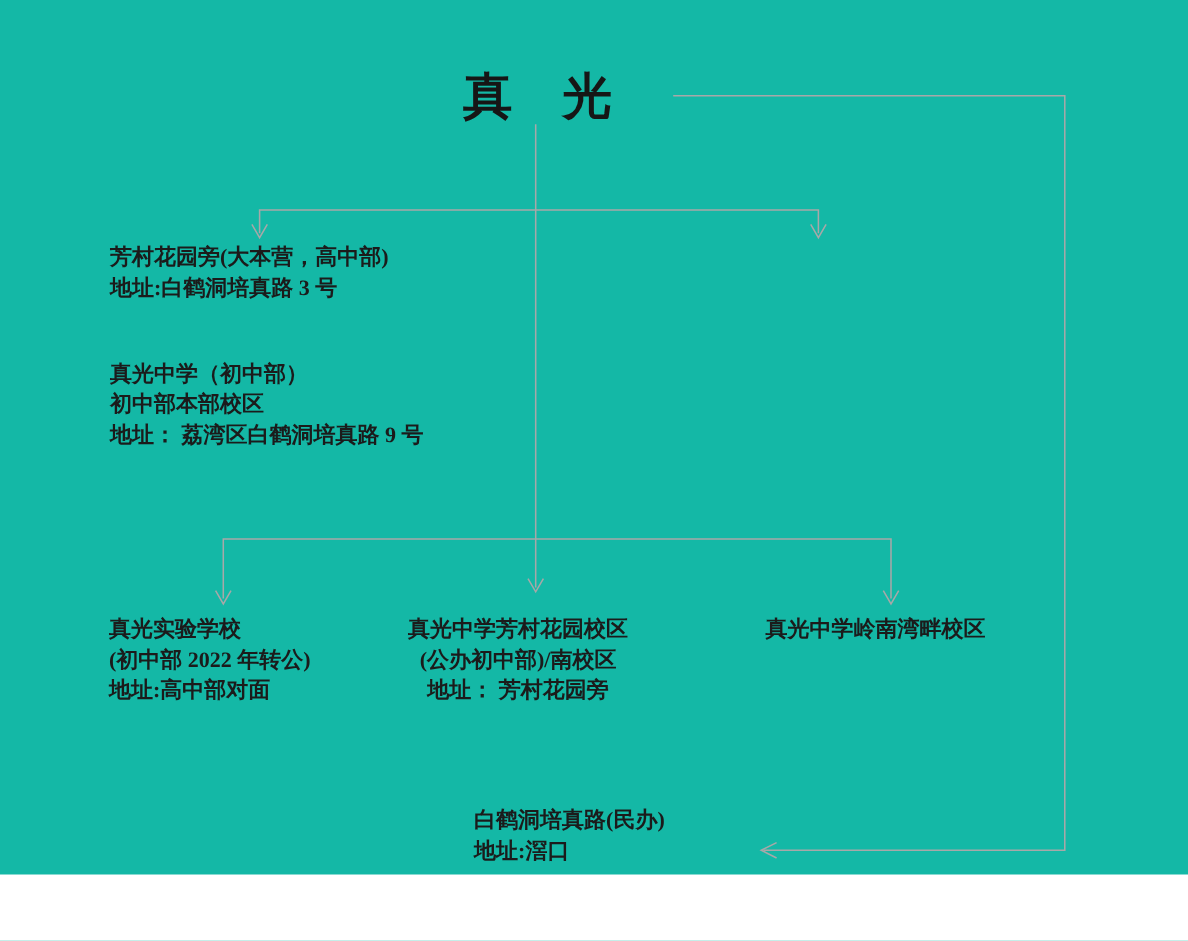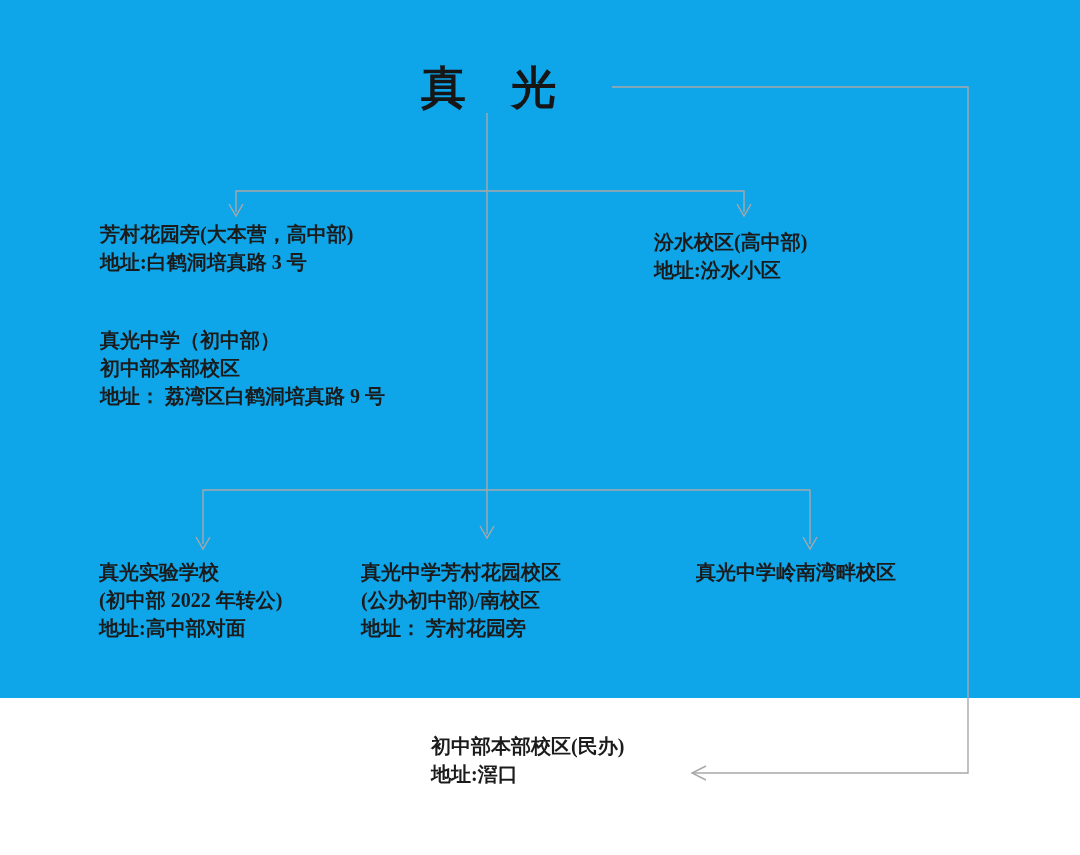--- a/index.html
+++ b/index.html
@@ -4,22 +4,22 @@
 <style>
   * { margin: 0; padding: 0; box-sizing: border-box; }
   html, body {
     width: 1080px; height: 855px;
     background: #ffffff;
     overflow: hidden;
     font-family: "Liberation Serif", serif;
   }
   .canvas {
     position: relative;
-    width: 1080px; height: 698px;
-    background: #0ea5e9;
+    width: 1080px; height: 795px;
+    background: #14b8a6;
   }
   .connectors {
     position: absolute;
     left: 0; top: 0;
     width: 1080px; height: 855px;
   }
   .chart-title {
     position: absolute;
     left: 421px; top: 58px;
     font-size: 45px;
@@ -35,21 +35,21 @@
     line-height: 28px;
     font-weight: bold;
     color: #1b1b1b;
     white-space: nowrap;
   }
   .node .line { display: block; }
   #node-hq-high       { left: 100px; top: 220px; }
   #node-junior-main   { left: 100px; top: 326px; }
   #node-fenshui       { left: 654px; top: 228px; }
   #node-experimental  { left:  99px; top: 558px; }
-  #node-fangcun       { left: 361px; top: 558px; }
+  #node-fangcun       { left: 371px; top: 558px; text-align: center; }
   #node-lingnan       { left: 696px; top: 558px; text-align: center; }
   #node-lingnan .line:nth-child(2) { padding-left: 9px; }
   #node-primary       { left: 431px; top: 732px; }
 </style>
 </head>
 <body>
 
 <div class="canvas">
 
   <svg class="connectors" viewBox="0 0 1080 855" xmlns="http://www.w3.org/2000/svg">
@@ -77,39 +77,35 @@
     <span class="line">芳村花园旁(大本营，高中部)</span>
     <span class="line">地址:白鹤洞培真路 3 号</span>
   </div>
 
   <div class="node" id="node-junior-main">
     <span class="line">真光中学（初中部）</span>
     <span class="line">初中部本部校区</span>
     <span class="line">地址： 荔湾区白鹤洞培真路 9 号</span>
   </div>
 
-  <div class="node" id="node-fenshui">
-    <span class="line">汾水校区(高中部)</span>
-    <span class="line">地址:汾水小区</span>
-  </div>
 
   <div class="node" id="node-experimental">
     <span class="line">真光实验学校</span>
     <span class="line">(初中部 2022 年转公)</span>
     <span class="line">地址:高中部对面</span>
   </div>
 
   <div class="node" id="node-fangcun">
     <span class="line">真光中学芳村花园校区</span>
     <span class="line">(公办初中部)/南校区</span>
     <span class="line">地址： 芳村花园旁</span>
   </div>
 
   <div class="node" id="node-lingnan">
     <span class="line">真光中学岭南湾畔校区</span>
   </div>
 
   <div class="node" id="node-primary">
-    <span class="line">初中部本部校区(民办)</span>
+    <span class="line">白鹤洞培真路(民办)</span>
     <span class="line">地址:滘口</span>
   </div>
 
 </div>
 
 </body></html>

